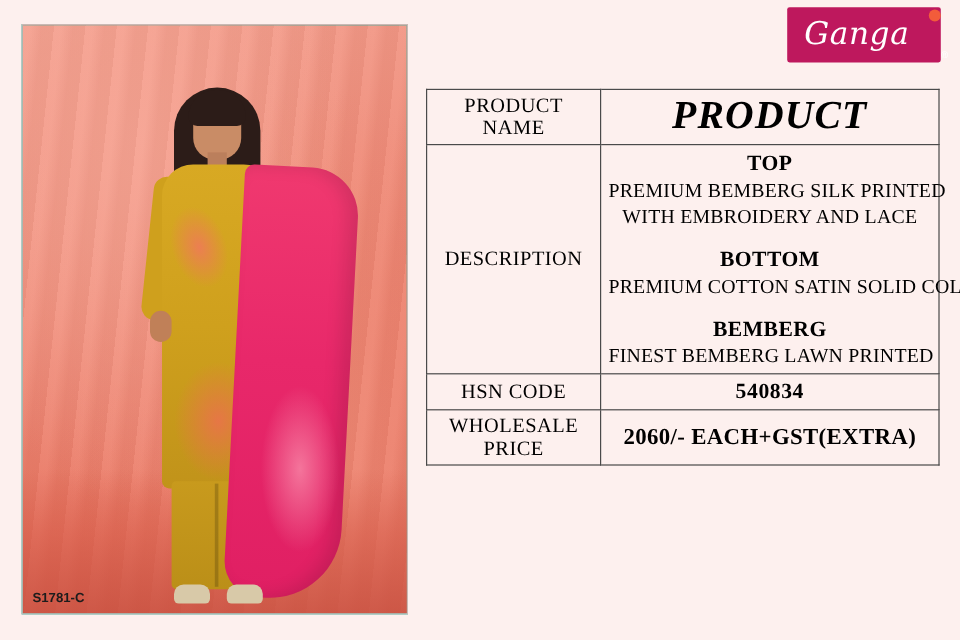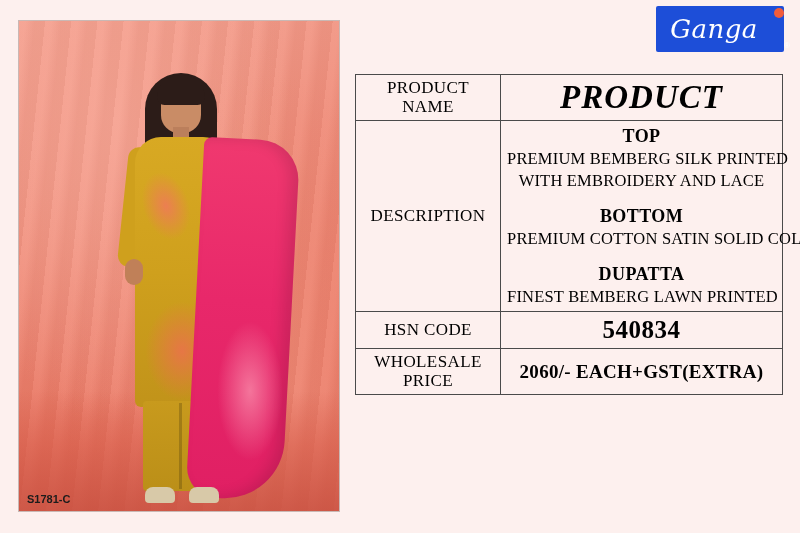--- a/index.html
+++ b/index.html
@@ -15,21 +15,21 @@
     position: relative;
   }
 
   
   .brand {
     position: absolute;
     top: 6px;
     right: 16px;
     width: 128px;
     height: 46px;
-    background: #1d4ed8;
+    background: #be185d;
     border-radius: 2px;
     display: flex;
     align-items: center;
     justify-content: center;
   }
   .brand-text {
     color: #ffffff;
     font-family: "DejaVu Serif", serif;
     font-style: italic;
     font-size: 26px;
@@ -220,21 +220,21 @@
     letter-spacing: 0.4px;
   }
   .desc-line {
     font-size: 16.5px;
     letter-spacing: 0.2px;
     white-space: nowrap;
   }
   .desc-gap { height: 10px; }
   .value-hsn {
     font-weight: bold;
-    font-size: 25px;
+    font-size: 18px;
     letter-spacing: 0.5px;
   }
   .value-price {
     font-weight: bold;
     font-size: 19px;
     letter-spacing: 0.3px;
   }
   .label-two-line { line-height: 1.1; }
 </style>
 </head>
@@ -285,21 +285,21 @@
           <div class="desc-line">PREMIUM BEMBERG SILK PRINTED</div>
           <div class="desc-line">WITH EMBROIDERY AND LACE</div>
         </div>
         <div class="desc-gap"></div>
         <div class="desc-block">
           <div class="desc-head">BOTTOM</div>
           <div class="desc-line">PREMIUM COTTON SATIN SOLID COLOR</div>
         </div>
         <div class="desc-gap"></div>
         <div class="desc-block">
-          <div class="desc-head">DUPATTA</div>
+          <div class="desc-head">BEMBERG</div>
           <div class="desc-line">FINEST BEMBERG LAWN PRINTED</div>
         </div>
       </td>
     </tr>
     <tr>
       <td class="label-cell">HSN CODE</td>
       <td class="value-hsn">540834</td>
     </tr>
     <tr>
       <td class="label-cell label-two-line">WHOLESALE PRICE</td>

